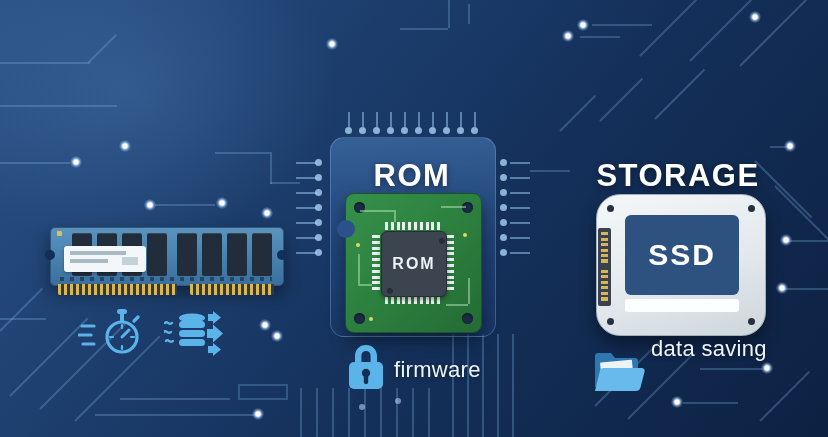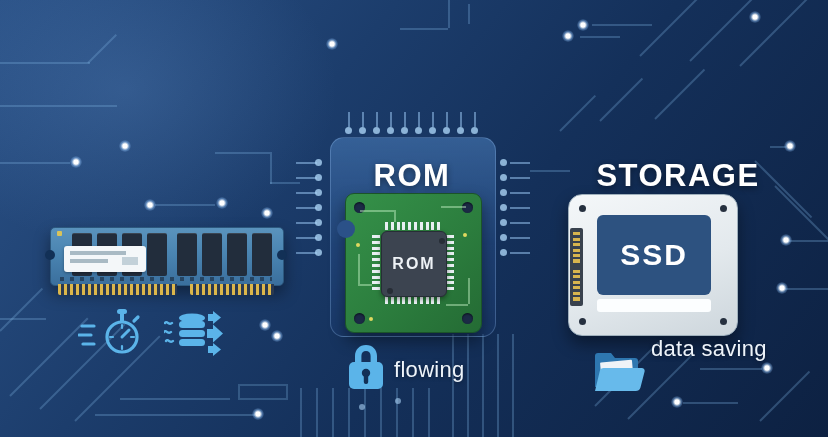--- a/index.html
+++ b/index.html
@@ -57,21 +57,21 @@
   .gtrace{position:absolute;background:rgba(200,245,200,.45)}
   .gh{height:1.5px}.gv{width:1.5px}
   .ydot{position:absolute;width:4px;height:4px;border-radius:50%;background:#dfd95f}
   .rom-chip{position:absolute;left:35px;top:37px;width:64px;height:64px;background:#3c4450;border-radius:6px;
     border:1px solid #272d36;box-shadow:0 2px 5px rgba(0,0,0,.4);
     color:#eef2f6;font-weight:bold;font-size:16px;letter-spacing:2px;text-align:center;line-height:64px}
   .cdot{position:absolute;width:6px;height:6px;border-radius:50%;background:#272d36}
   .wpinh{position:absolute;height:8px;background:repeating-linear-gradient(90deg,#e9eff3 0 3px,rgba(0,0,0,0) 3px 5.8px)}
   .wpinv{position:absolute;width:8px;background:repeating-linear-gradient(180deg,#e9eff3 0 3px,rgba(0,0,0,0) 3px 5.8px)}
   
-  .ssd{position:absolute;left:568px;top:194px;width:168px;height:140px;z-index:2;border-radius:14px;
+  .ssd{position:absolute;left:596px;top:194px;width:168px;height:140px;z-index:2;border-radius:24px;
     background:linear-gradient(160deg,#f4f7f9 0%,#e3e9ed 55%,#cdd6dc 100%);
     border:1px solid #9fb0bc;box-shadow:0 8px 16px rgba(0,0,0,.4)}
   .ssd-label{position:absolute;left:28px;top:20px;width:114px;height:80px;background:#2d5280;border-radius:6px;
     color:#fff;font-weight:bold;font-size:30px;letter-spacing:2px;text-align:center;line-height:80px}
   .ssd-strip{position:absolute;left:28px;top:104px;width:114px;height:13px;background:#fcfeff;border-radius:3px}
   .ssd-screw{position:absolute;width:7px;height:7px;border-radius:50%;background:#26303f}
   .sata{position:absolute;left:1px;top:33px;width:13px;height:78px;background:#39424e;border-radius:2px}
   .sata i{position:absolute;left:3px;width:7px;height:32px;
     background:repeating-linear-gradient(180deg,#d8b54e 0 3px,rgba(0,0,0,0) 3px 5.5px)}
   .icon{position:absolute;z-index:3}
@@ -309,21 +309,21 @@
       <path d="M44,36 h5 v-3 l8,6.5 -8,6.5 v-3 h-5 z"></path>
     </g>
   </svg>
 
   <svg class="icon" style="left:346px;top:343px" width="40" height="48" viewBox="0 0 40 48">
     <path d="M20,2 c-6.6,0 -11,4.8 -11,11 v8 h6.4 v-8 c0,-3 1.8,-4.9 4.6,-4.9 s4.6,1.9 4.6,4.9 v8 H31 v-8 c0,-6.2 -4.4,-11 -11,-11 z" fill="#5bb4e9"></path>
     <rect x="3" y="19" width="34" height="27" rx="5" fill="#5bb4e9"></rect>
     <circle cx="20" cy="30" r="4.2" fill="#123056"></circle>
     <rect x="17.8" y="32" width="4.4" height="9" rx="2" fill="#123056"></rect>
   </svg>
-  <div class="caption" style="left:394px;top:357px">flowing</div>
+  <div class="caption" style="left:394px;top:357px">firmware</div>
 
   <svg class="icon" style="left:592px;top:349px" width="56" height="44" viewBox="0 0 56 44">
     <path d="M3,7 a3,3 0 0 1 3,-3 h13 l4,5 h20 a3,3 0 0 1 3,3 v26 h-43 z" fill="#2e77b0"></path>
     <g transform="rotate(-5 26 24)">
         <rect x="9" y="12" width="32" height="24" rx="1" fill="#eef3f7"></rect>
       </g>
     <path d="M3,42 l4.8,-20 a4,4 0 0 1 3.9,-3.1 h38 a3,3 0 0 1 2.9,3.7 l-4.2,16.2 a5,5 0 0 1 -4.8,3.2 z" fill="#67baeb"></path>
   </svg>
   <div class="caption" style="left:651px;top:336px">data saving</div>
 </div>

